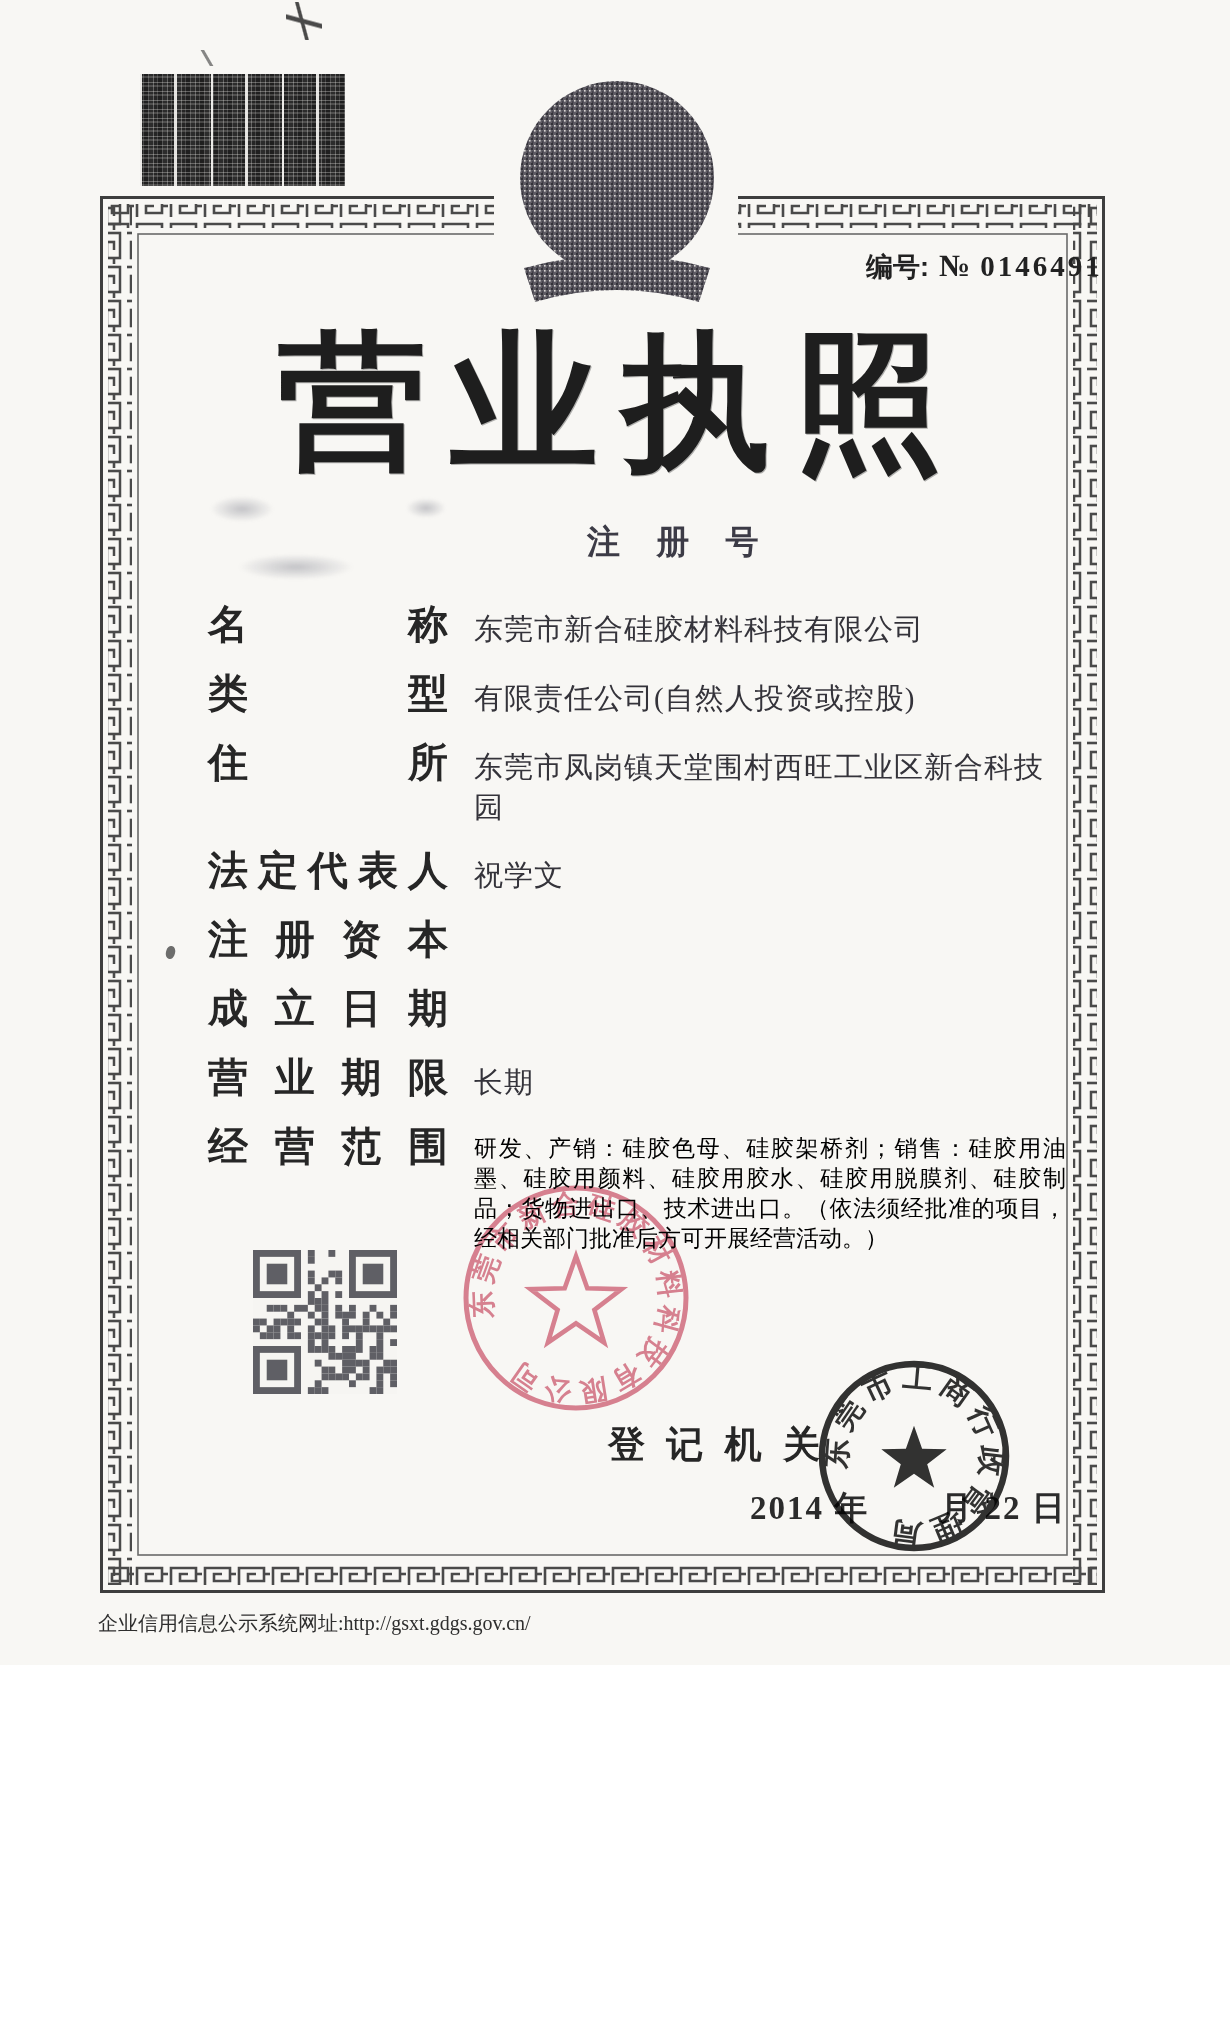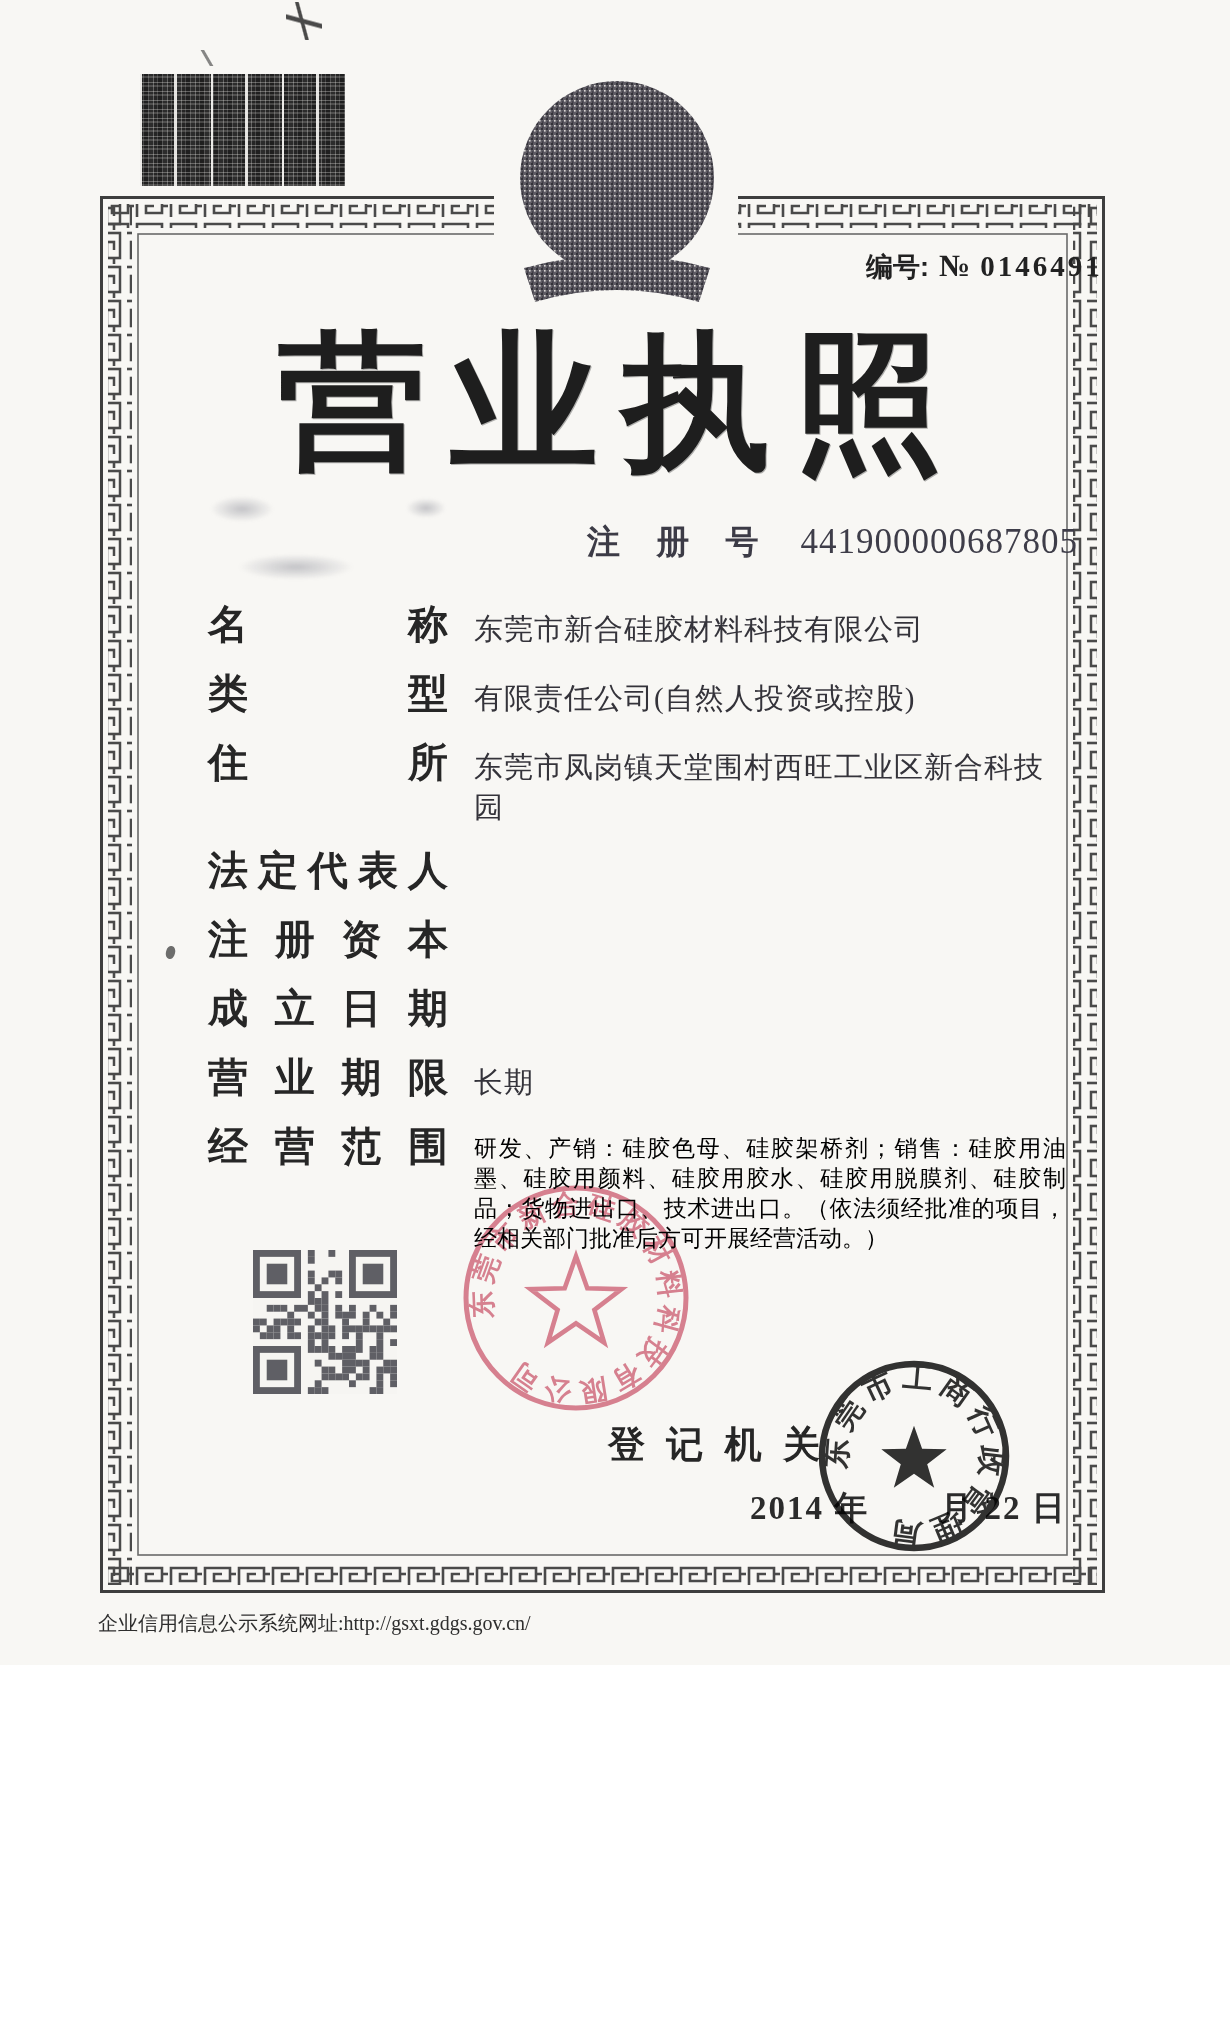--- a/index.html
+++ b/index.html
@@ -127,21 +127,20 @@
 
   <div class="title">
       <span>营</span>
       <span>业</span>
       <span>执</span>
       <span>照</span>
     </div>
 
   <div class="regno">
     <span class="lab">注 册 号</span>
-    <span class="val">441900000687805</span>
   </div>
 
   <div class="fields">
       <div class="field-row">
         <div class="field-label">
           <span>名</span>
           <span>称</span>
         </div>
         <div class="field-value">东莞市新合硅胶材料科技有限公司</div>
       </div>
@@ -160,20 +159,21 @@
         <div class="field-value">东莞市凤岗镇天堂围村西旺工业区新合科技园</div>
       </div>
       <div class="field-row">
         <div class="field-label">
           <span>法</span>
           <span>定</span>
           <span>代</span>
           <span>表</span>
           <span>人</span>
         </div>
+        <div class="field-value">祝学文</div>
       </div>
       <div class="field-row">
         <div class="field-label">
           <span>注</span>
           <span>册</span>
           <span>资</span>
           <span>本</span>
         </div>
       </div>
       <div class="field-row">

